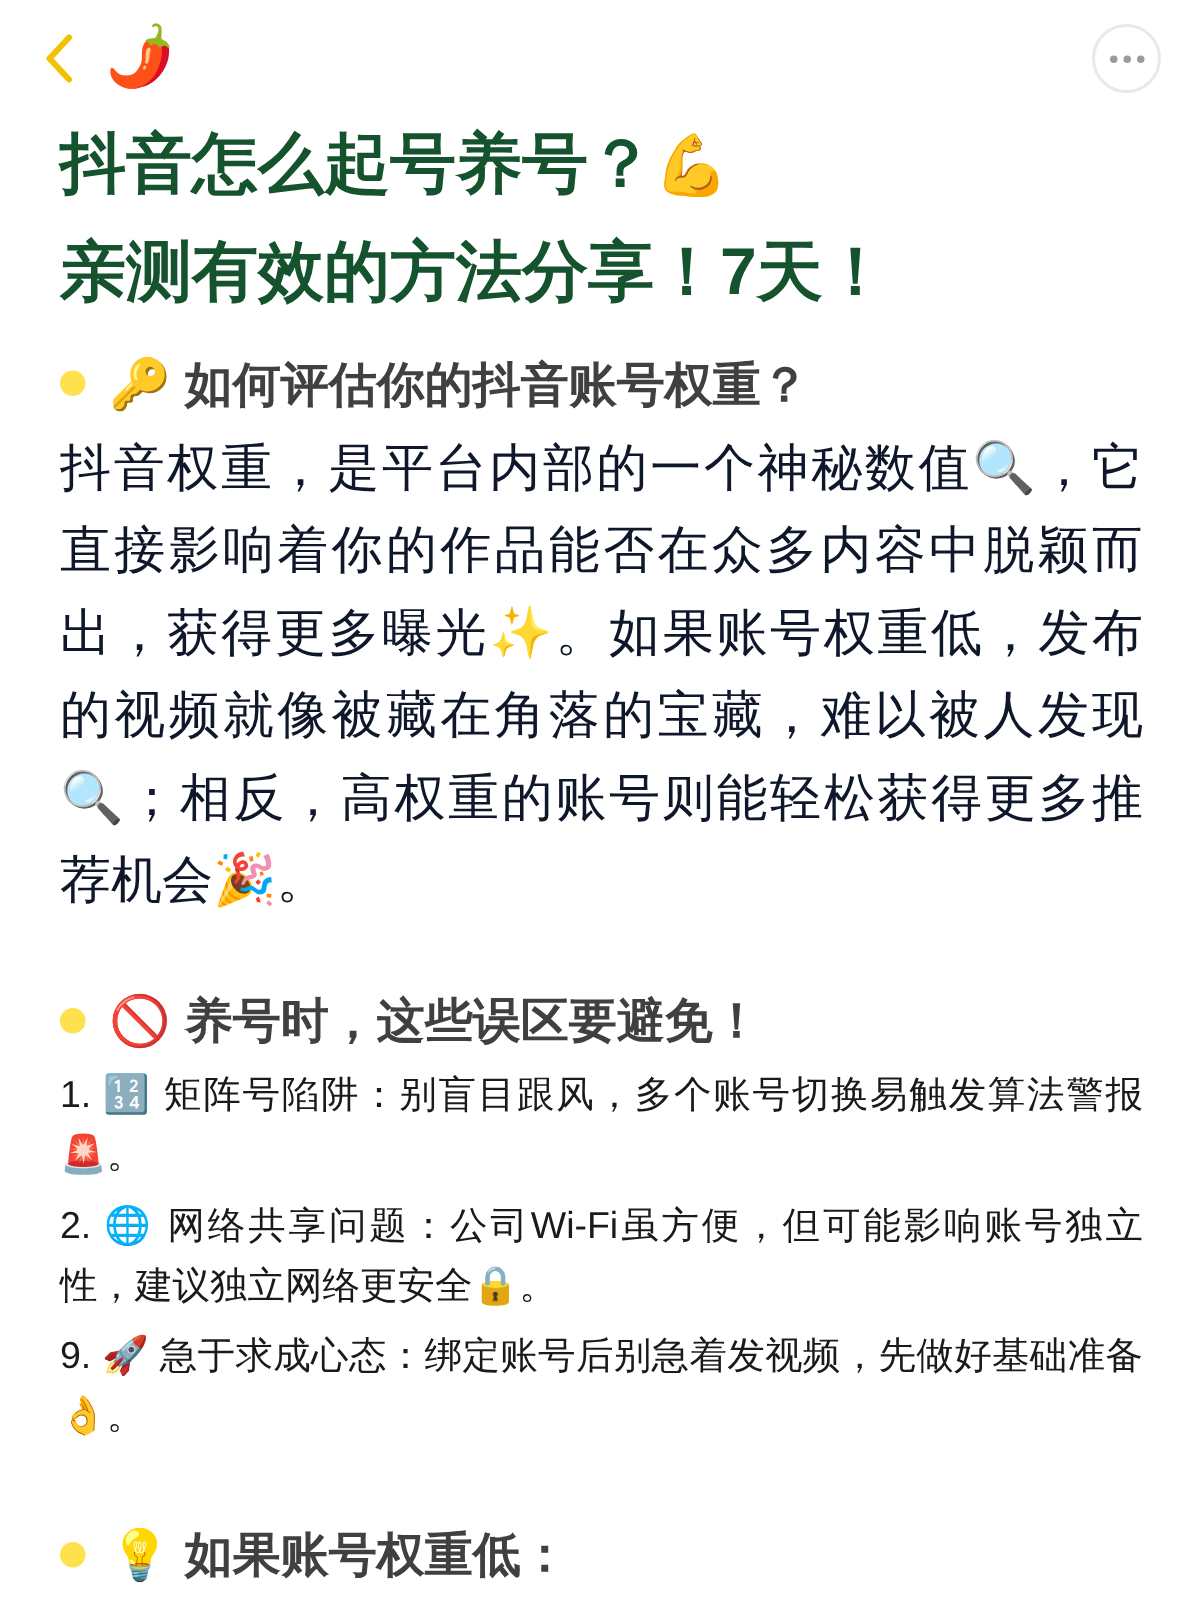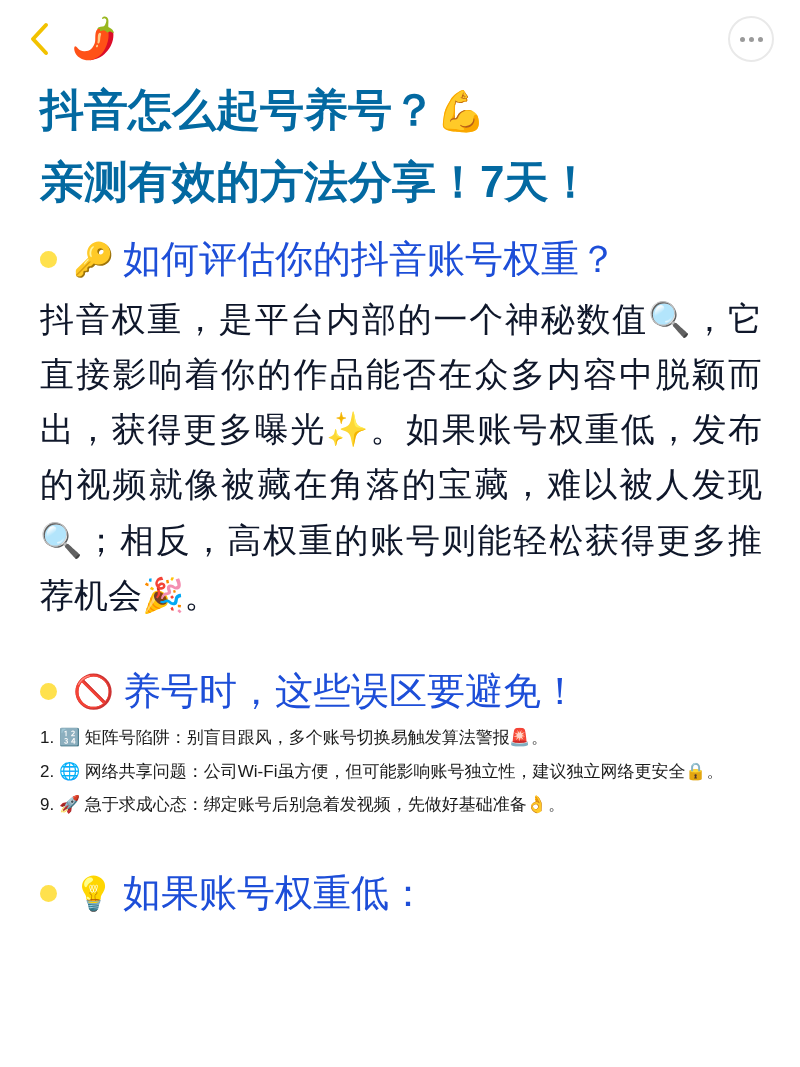--- a/index.html
+++ b/index.html
@@ -69,21 +69,21 @@
 
   
   .content {
     padding: 0 38px 0 40px;
     box-sizing: border-box;
   }
 
   .title {
     font-size: 44px;
     font-weight: bold;
-    color: #0369a1;
+    color: #14532d;
     line-height: 1.28;
     letter-spacing: 0px;
     margin: 4px 0 2px 0;
     white-space: nowrap;
   }
   .title .emoji { font-size: 40px; }
   .title-line2 { margin-top: 16px; }
 
   .section-head {
     display: flex;
@@ -98,42 +98,42 @@
     background: #ffe14d;
     flex: 0 0 auto;
     margin-right: 16px;
   }
   .section-emoji {
     font-size: 33px;
     margin-right: 9px;
     line-height: 1;
   }
   .section-title {
-    font-size: 38px;
-    font-weight: normal;
-    color: #1d4ed8;
+    font-size: 32px;
+    font-weight: bold;
+    color: #404040;
     line-height: 1.2;
     white-space: nowrap;
   }
 
   .para {
     font-size: 34px;
     line-height: 1.62;
     color: #0f172a;
     margin: 10px 0 0 0;
     text-align: justify;
   }
 
   .list {
     margin: 10px 0 0 0;
     padding: 0;
     list-style: none;
   }
   .list li {
-    font-size: 17px;
+    font-size: 25px;
     line-height: 1.62;
     color: #1a1a1a;
     margin-bottom: 6px;
     text-align: justify;
   }
 
   .gap-lg { height: 20px; }
 </style>
 </head>
 <body>

